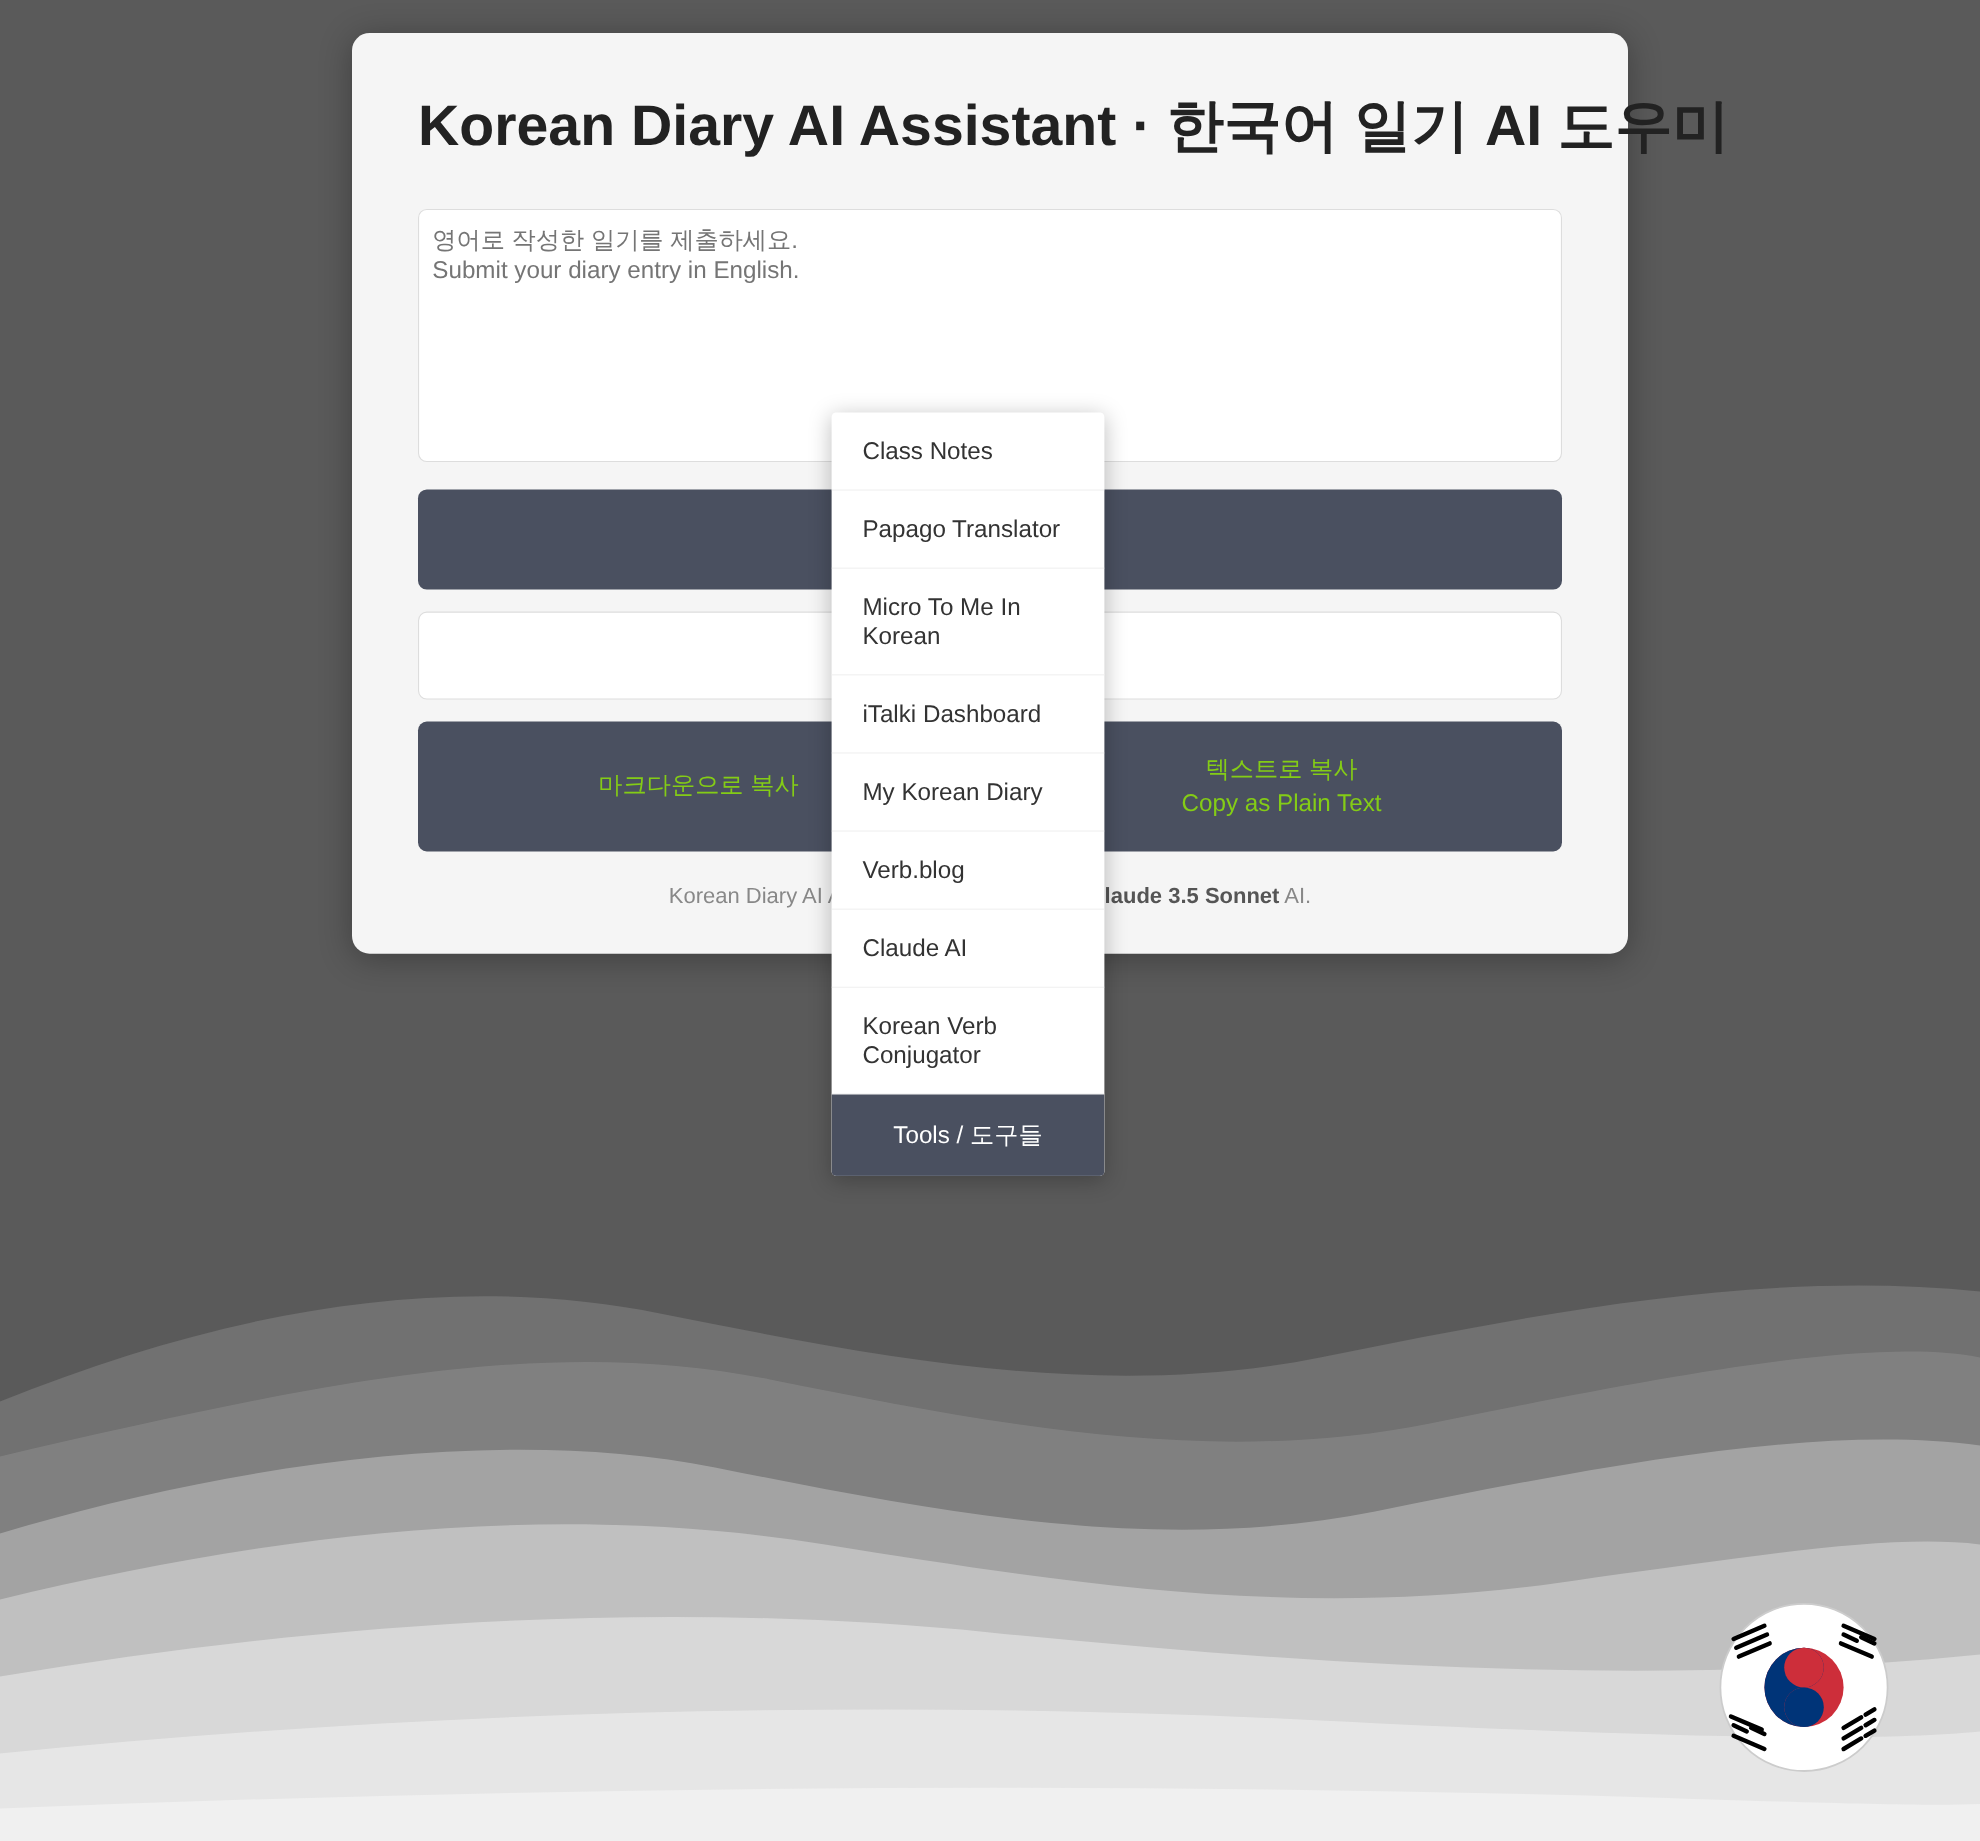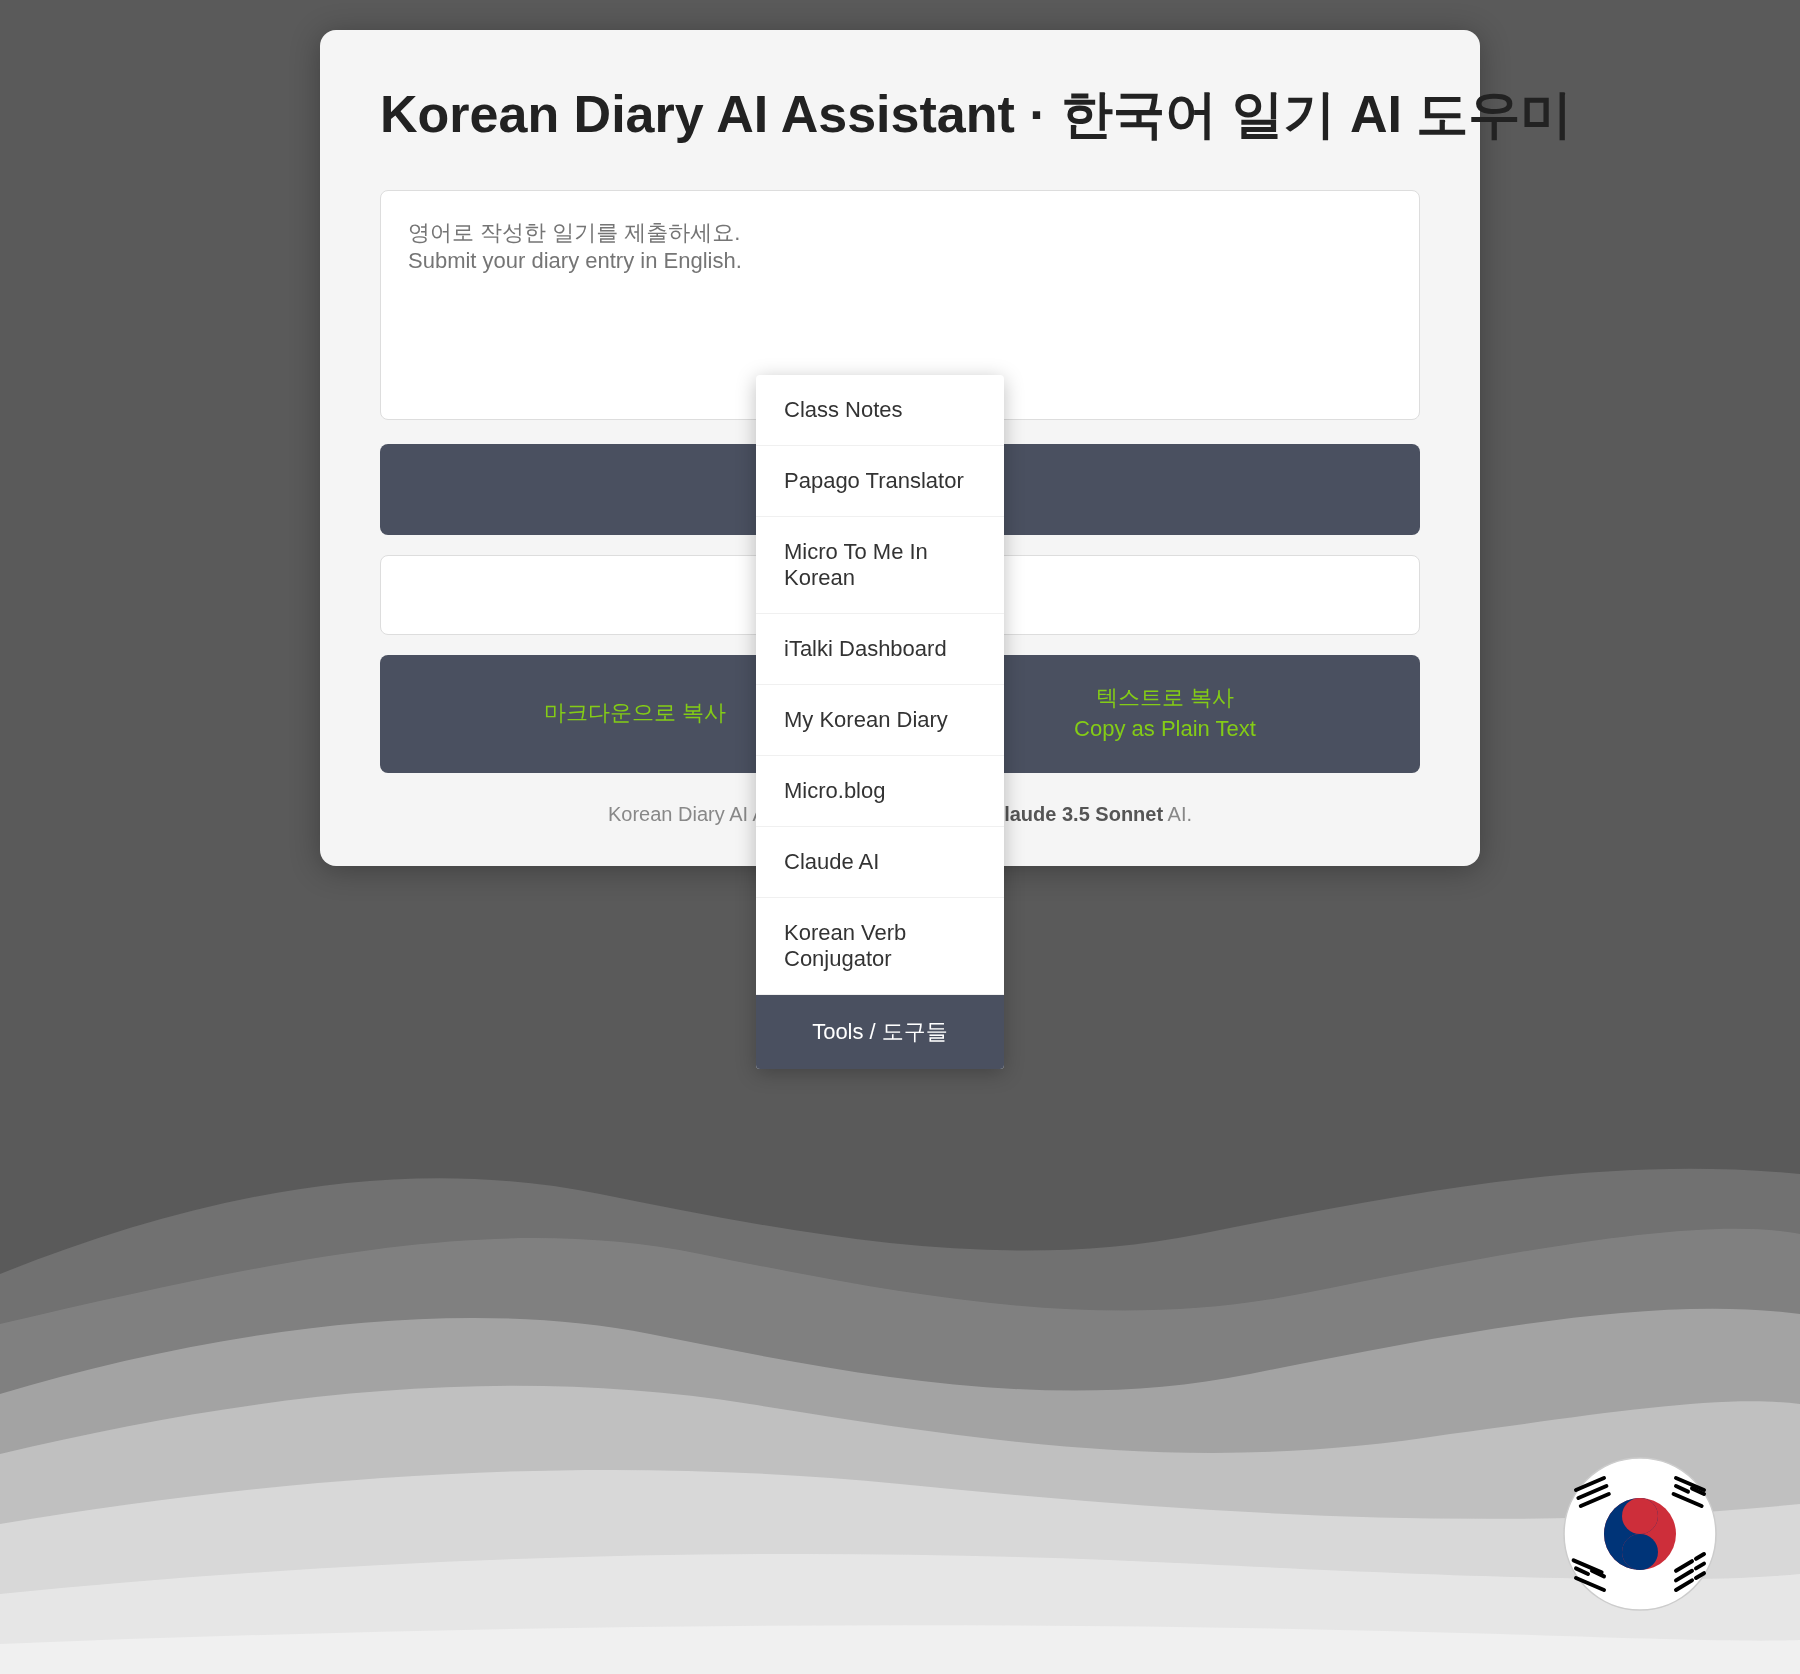--- a/index.html
+++ b/index.html
@@ -35,21 +35,21 @@
       margin-bottom: 40px;
       white-space: nowrap;
     }
 
     .diary-textarea {
       width: 100%;
       height: 230px;
       border: 1px solid #ddd;
       border-radius: 8px;
       background: #fff;
-      padding: 27px;
+      padding: 12px;
       font-size: 22px;
       color: #aaa;
       resize: none;
       outline: none;
       margin-bottom: 20px;
       font-family: inherit;
     }
 
     .submit-button {
       width: 100%;
@@ -212,21 +212,21 @@
   <div class="dropdown-item">
     <span>Micro To Me In Korean</span>
   </div>
   <div class="dropdown-item">
     <span>iTalki Dashboard</span>
   </div>
   <div class="dropdown-item">
     <span>My Korean Diary</span>
   </div>
   <div class="dropdown-item">
-    <span>Micro.blog</span>
+    <span>Verb.blog</span>
   </div>
   <div class="dropdown-item">
     <span>Claude AI</span>
   </div>
   <div class="dropdown-item">
     <span>Korean Verb Conjugator</span>
   </div>
   <div class="tools-btn-area">
     <span>Tools / 도구들</span>
   </div>

